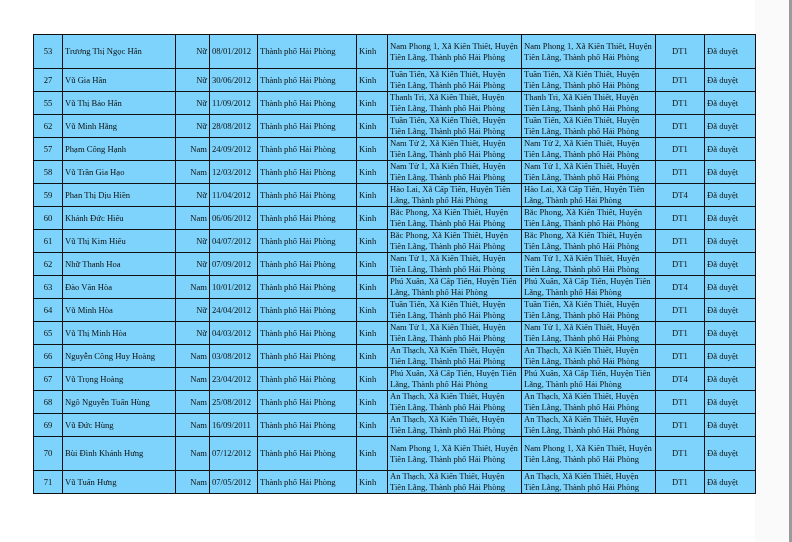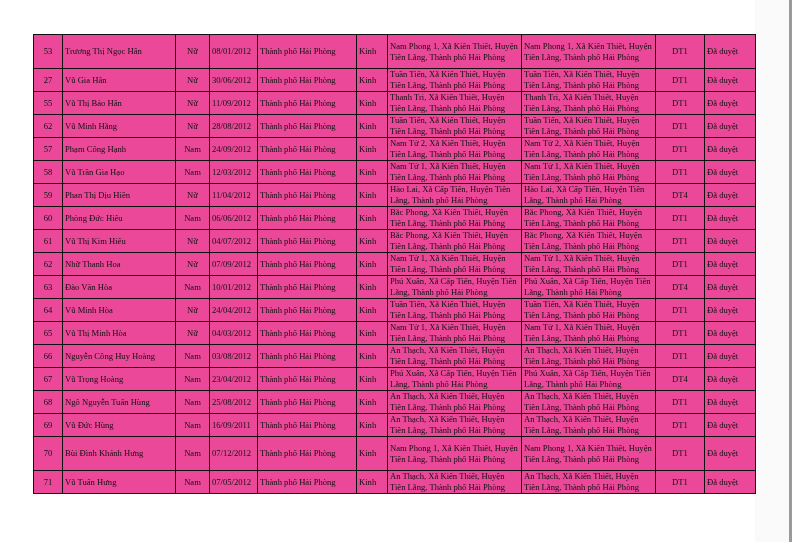--- a/index.html
+++ b/index.html
@@ -14,32 +14,32 @@
   }
   .page-edge-shade {
     position: absolute; left: 755px; top: 0; width: 34px; height: 542px;
     background: #fafafa;
   }
   table.roster {
     position: absolute; left: 33px; top: 34px;
     border-collapse: collapse; table-layout: fixed;
     width: 722px;
     font-size: 8.6px; line-height: 11px;
-    background: #ec4899;
+    background: #7dd3fc;
   }
   table.roster td {
     border: 1px solid #111;
     padding: 0 2px;
     vertical-align: middle;
     overflow: hidden;
   }
   tr.r2 td { height: 22px; }
   tr.r3 td { height: 33px; }
   td.c-stt { text-align: center; }
-  td.c-gender { text-align: center; }
+  td.c-gender { text-align: right; }
   td.c-dob { padding-left: 1px; }
   td.c-code { text-align: center; }
   td.c-addr { line-height: 11px; }
 </style>
 </head>
 <body>
 
 <div class="page-edge-shade"></div>
 <div class="page-edge"></div>
 
@@ -143,21 +143,21 @@
     <td class="c-birthplace">Thành phố Hải Phòng</td>
     <td class="c-ethnicity">Kinh</td>
     <td class="c-addr">Hào Lai, Xã Cấp Tiến, Huyện Tiên Lãng, Thành phố Hải Phòng</td>
     <td class="c-addr">Hào Lai, Xã Cấp Tiến, Huyện Tiên Lãng, Thành phố Hải Phòng</td>
     <td class="c-code">DT4</td>
     <td class="c-status">Đã duyệt</td>
   </tr>
 
   <tr class="r2">
     <td class="c-stt">60</td>
-    <td class="c-name">Phòng Đức Hiếu</td>
+    <td class="c-name">Khánh Đức Hiếu</td>
     <td class="c-gender">Nam</td>
     <td class="c-dob">06/06/2012</td>
     <td class="c-birthplace">Thành phố Hải Phòng</td>
     <td class="c-ethnicity">Kinh</td>
     <td class="c-addr">Bắc Phong, Xã Kiến Thiết, Huyện Tiên Lãng, Thành phố Hải Phòng</td>
     <td class="c-addr">Bắc Phong, Xã Kiến Thiết, Huyện Tiên Lãng, Thành phố Hải Phòng</td>
     <td class="c-code">DT1</td>
     <td class="c-status">Đã duyệt</td>
   </tr>
 

